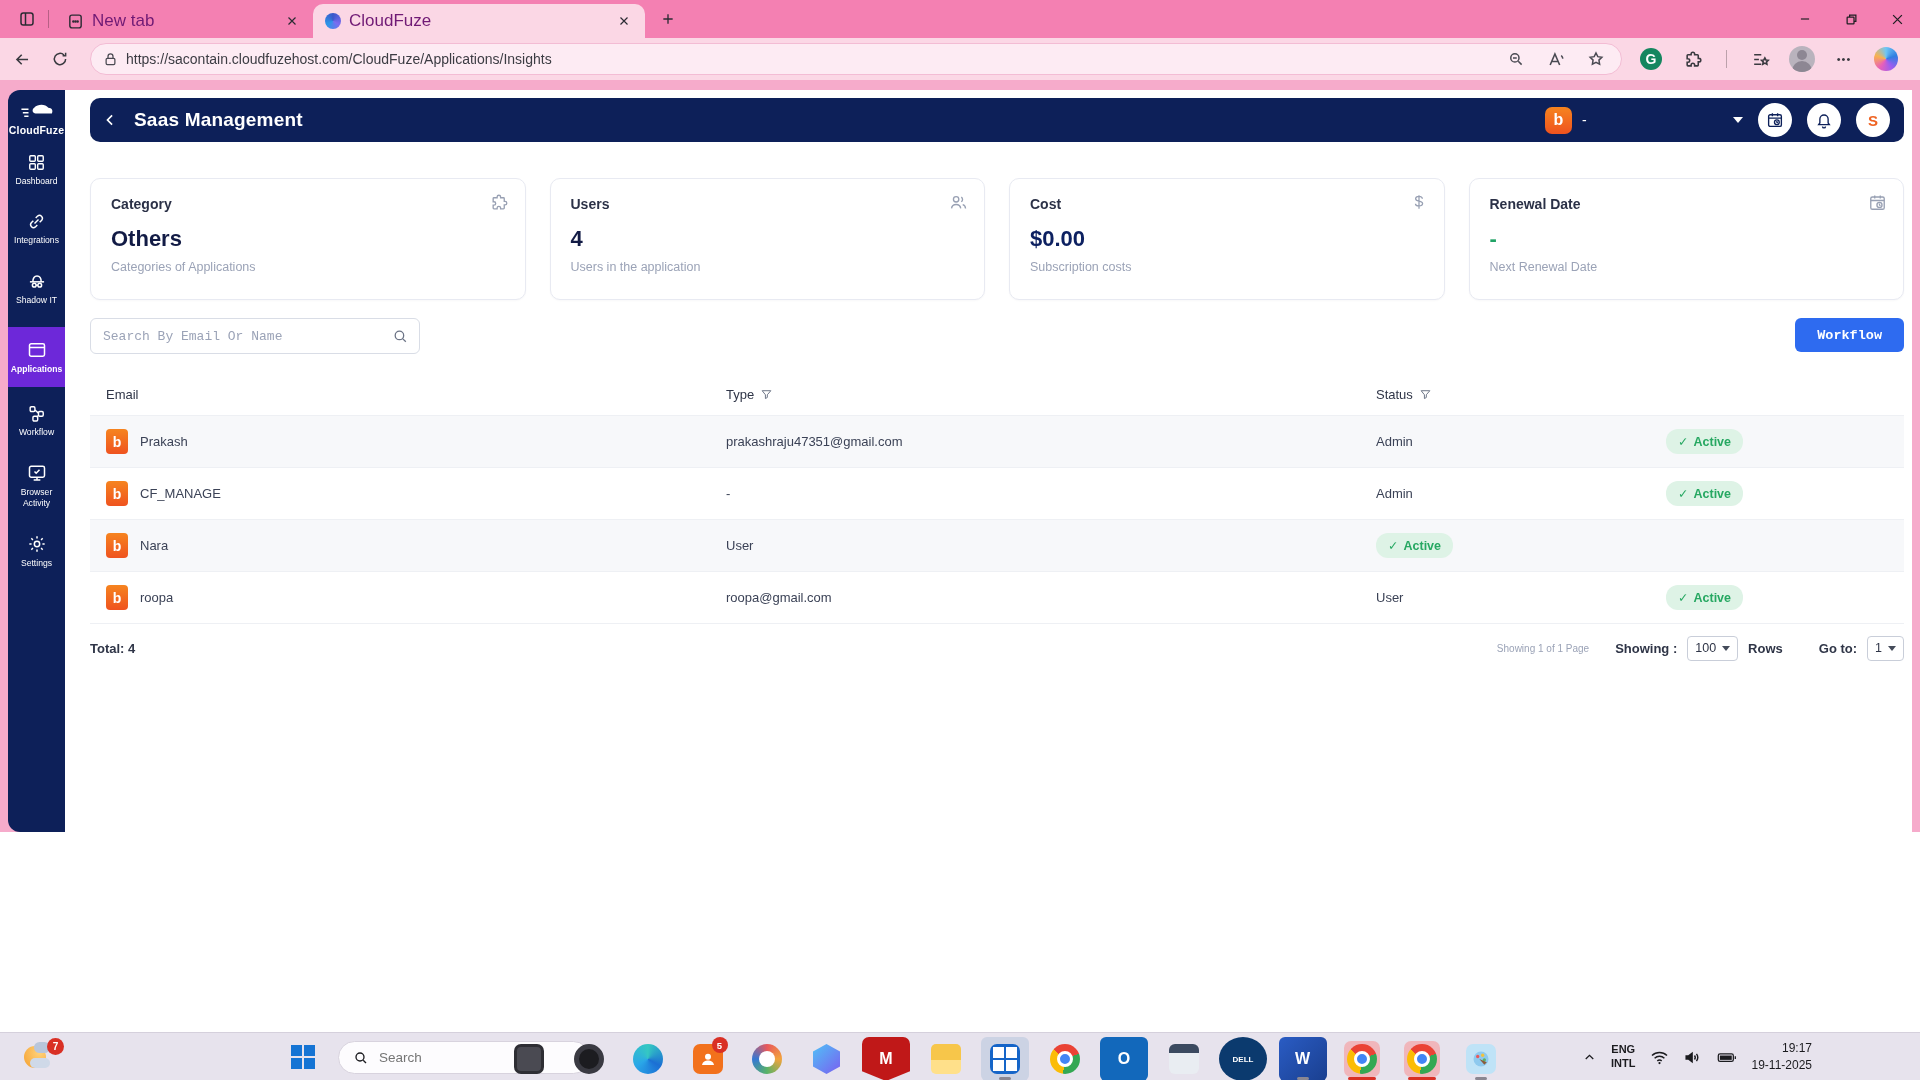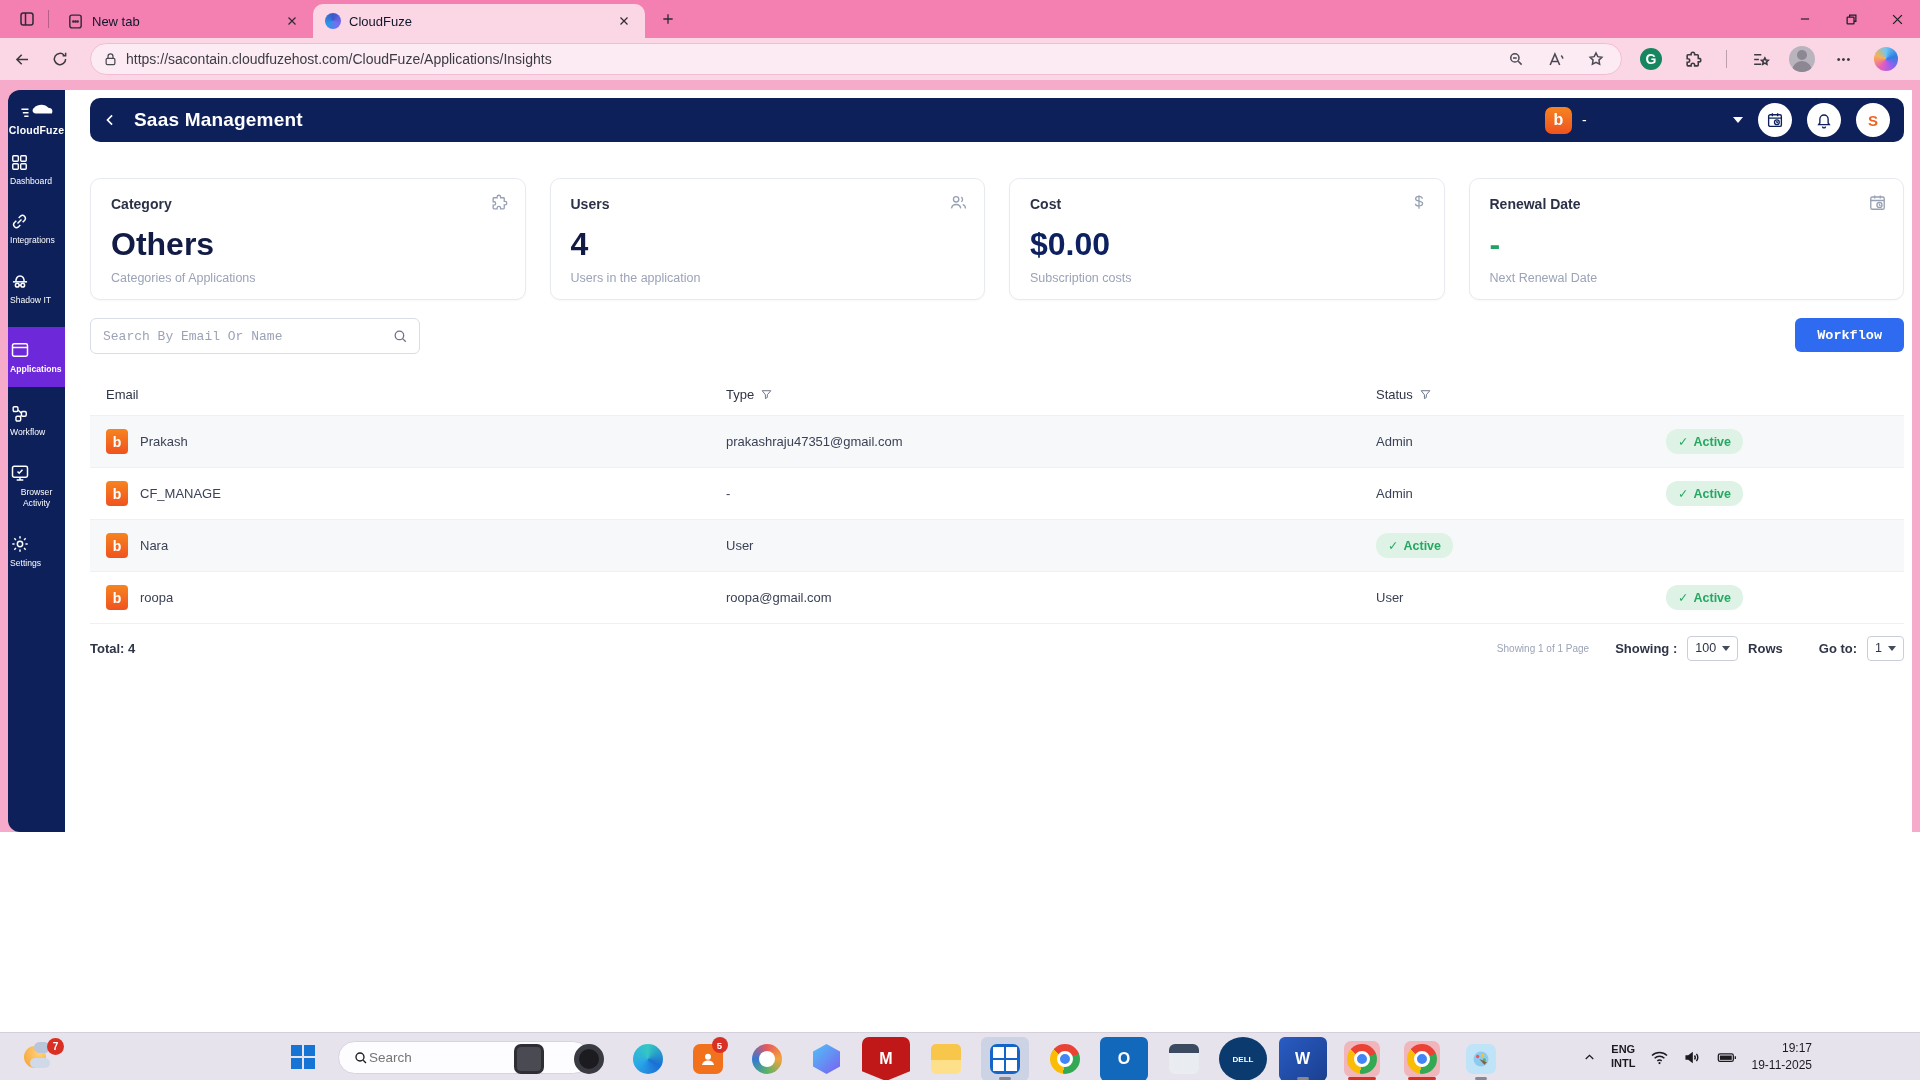--- a/index.html
+++ b/index.html
@@ -5,21 +5,21 @@
   * { margin:0; padding:0; box-sizing:border-box; }
   html,body { width:1920px; height:1080px; overflow:hidden; background:#fff;
     font-family:"Liberation Sans","DejaVu Sans",sans-serif; }
 
   
   .tabstrip { position:absolute; left:0; top:0; width:1920px; height:38px; background:#f480b2;
     display:flex; align-items:center; }
   .tab-menu { width:30px; height:26px; margin-left:12px; display:flex; align-items:center; justify-content:center; border-radius:6px; }
   .vdiv { width:1px; height:18px; background:rgba(0,0,0,.25); margin:0 6px; }
   .btab { display:flex; align-items:center; height:34px; margin-top:4px; padding:0 10px 0 12px; gap:8px; min-width:0; }
-  .btab .title { font-size:13px; color:#0f172a; white-space:nowrap; overflow:hidden; flex:1; }
+  .btab .title { font-size:17px; color:#701a75; white-space:nowrap; overflow:hidden; flex:1; }
   .btab.inactive { width:258px; }
   .btab.active { width:332px; background:#fbd7e5; border-radius:10px 10px 0 0; }
   .tclose { width:22px; height:22px; border-radius:5px; display:flex; align-items:center; justify-content:center; }
   .newtab-btn { width:30px; height:30px; display:flex; align-items:center; justify-content:center; margin-left:8px; border-radius:6px; }
   .wincontrols { position:absolute; right:0; top:0; height:38px; display:flex; }
   .wc { width:46px; height:38px; display:flex; align-items:center; justify-content:center; }
 
   .toolbar { position:absolute; left:0; top:38px; width:1920px; height:42px; background:#fbd7e5;
     display:flex; align-items:center; }
   .navbtn { width:32px; height:32px; border-radius:6px; display:flex; align-items:center; justify-content:center; margin-left:6px; }
@@ -42,21 +42,21 @@
   .viewport { position:absolute; left:0; top:80px; width:1920px; height:952px; background:#fff; }
   .app-frame { position:absolute; left:0; top:0; width:1920px; height:752px; background:#f6abcb;
     padding:10px 8px 0 8px; display:flex; }
   .app-sidebar { width:57px; background:#0d2059; border-radius:12px 0 0 12px; color:#fff;
     display:flex; flex-direction:column; align-items:center; }
   .app-content { flex:1; background:#fff; display:flex; flex-direction:column; }
 
   .logo { margin-top:12px; text-align:center; }
   .logo svg { display:block; margin:0 auto; }
   .logo-text { font-size:10.5px; font-weight:700; letter-spacing:.2px; margin-top:2px; }
-  .nav-item { width:57px; padding:9px 2px 8px; display:flex; flex-direction:column; align-items:flex-start; gap:4px; margin-top:8px; }
+  .nav-item { width:57px; padding:9px 2px 8px; display:flex; flex-direction:column; align-items:center; gap:4px; margin-top:8px; }
   .nav-item .lbl { font-size:8.6px; text-align:center; line-height:1.3; }
   .nav-item.active { background:#6d28d9; margin-top:12px; padding:13px 2px 12px;font-weight:bold; }
 
   .sm-header { height:44px; margin:8px 8px 0 25px; background:#0d2059; border-radius:10px;
     display:flex; align-items:center; color:#fff; padding:0 14px 0 10px; }
   .sm-title { font-size:19px; font-weight:700; letter-spacing:.2px; margin-left:14px; }
   .hdr-right { margin-left:auto; display:flex; align-items:center; }
   .org-select { display:flex; align-items:center; width:198px; }
   .org-tile { width:27px; height:27px; border-radius:7px; background:linear-gradient(180deg,#f6841f,#ef531f);
     display:flex; align-items:center; justify-content:center; color:#fff; font-weight:800; font-size:16px; }
@@ -64,21 +64,21 @@
   .caret-down { width:0; height:0; border-left:5px solid transparent; border-right:5px solid transparent;
     border-top:6px solid #fff; margin-left:auto; }
   .hcirc { width:34px; height:34px; border-radius:50%; background:#fff; display:flex; align-items:center;
     justify-content:center; margin-left:15px; }
   .hcirc .init { color:#ef6323; font-weight:800; font-size:15px; }
 
   .cards { display:flex; gap:24px; margin:36px 8px 0 25px; }
   .card { flex:1; height:122px; background:#fff; border:1px solid #e8eaf2; border-radius:10px;
     padding:17px 20px; position:relative; box-shadow:0 1px 2px rgba(20,30,70,.03); }
   .card .clabel { font-size:14px; font-weight:600; color:#2b3147; }
-  .card .cvalue { font-size:32px; font-weight:800; color:#121b45; margin-top:14px; }
+  .card .cvalue { font-size:22px; font-weight:800; color:#121b45; margin-top:14px; }
   .card .cvalue.green { color:#21a366; }
   .card .csub { font-size:12.5px; color:#9ba3b7; margin-top:8px; }
   .card .cicon { position:absolute; right:16px; top:14px; }
 
   .seg-tabs { display:inline-flex; align-self:flex-start; margin:30px 0 0 25px; background:#eef0f5;
     border-radius:8px; padding:3px; gap:2px; }
   .seg { font-size:12.5px; color:#5b6477; padding:7px 14px; border-radius:6px; white-space:nowrap; }
   .seg.active { background:#fff; color:#2f6ff2; font-weight:600; box-shadow:0 1px 2px rgba(20,30,70,.10); }
 
   .tools-row { display:flex; align-items:flex-start; margin:18px 8px 0 25px;font-family:Liberation Mono, monospace; }
@@ -122,21 +122,21 @@
     background:radial-gradient(circle at 70% 30%, #ffd27a, #f59f2e); }
   .cloudb { position:absolute; left:12px; top:2px; width:16px; height:11px; border-radius:6px; background:#b9c6da; }
   .cloudc { position:absolute; left:8px; top:18px; width:20px; height:10px; border-radius:6px; background:#cfd9e8; }
   .wbadge { position:absolute; right:0; top:-2px; min-width:17px; height:17px; border-radius:50%;
     background:#d93025; color:#fff; font-size:10px; font-weight:700; display:flex; align-items:center; justify-content:center; }
   .start { position:absolute; left:282px; top:8px; width:42px; height:32px; border-radius:6px;
     display:flex; align-items:center; justify-content:center; }
   .winlogo { width:24px; height:24px; display:grid; grid-template-columns:11px 11px; grid-template-rows:11px 11px; gap:2px; }
   .winlogo div { background:#1574d4; }
   .tb-search { position:absolute; left:338px; top:8px; width:252px; height:33px; background:#fdfcfe;
-    border:1px solid #d8d3de; border-radius:17px; display:flex; align-items:center; padding:0 14px; gap:0; }
+    border:1px solid #d8d3de; border-radius:17px; display:flex; align-items:center; padding:0 14px; gap:10px; }
   .tb-search input { border:0; outline:0; background:transparent; font-size:13.5px; color:#5f5f66; width:160px; font-family:inherit; }
   .tb-apps { position:absolute; left:505px; top:4px; width:1000px; height:44px; display:flex;
     justify-content:space-between; align-items:center; }
   .tcell { width:48px; height:44px; display:flex; align-items:center; justify-content:center; position:relative; }
   .tico { width:30px; height:30px; border-radius:7px; position:relative; }
   .runline { position:absolute; bottom:1px; left:18px; width:12px; height:3px; border-radius:2px; background:#8a8792; }
   .runline.red { left:10px; width:28px; background:#d93025; }
   .openbg { background:#ccd3e4; border-radius:6px; }
   .abadge { position:absolute; right:4px; top:0; min-width:16px; height:16px; border-radius:50%; background:#d93025;
     color:#fff; font-size:9.5px; font-weight:700; display:flex; align-items:center; justify-content:center; z-index:2; }

